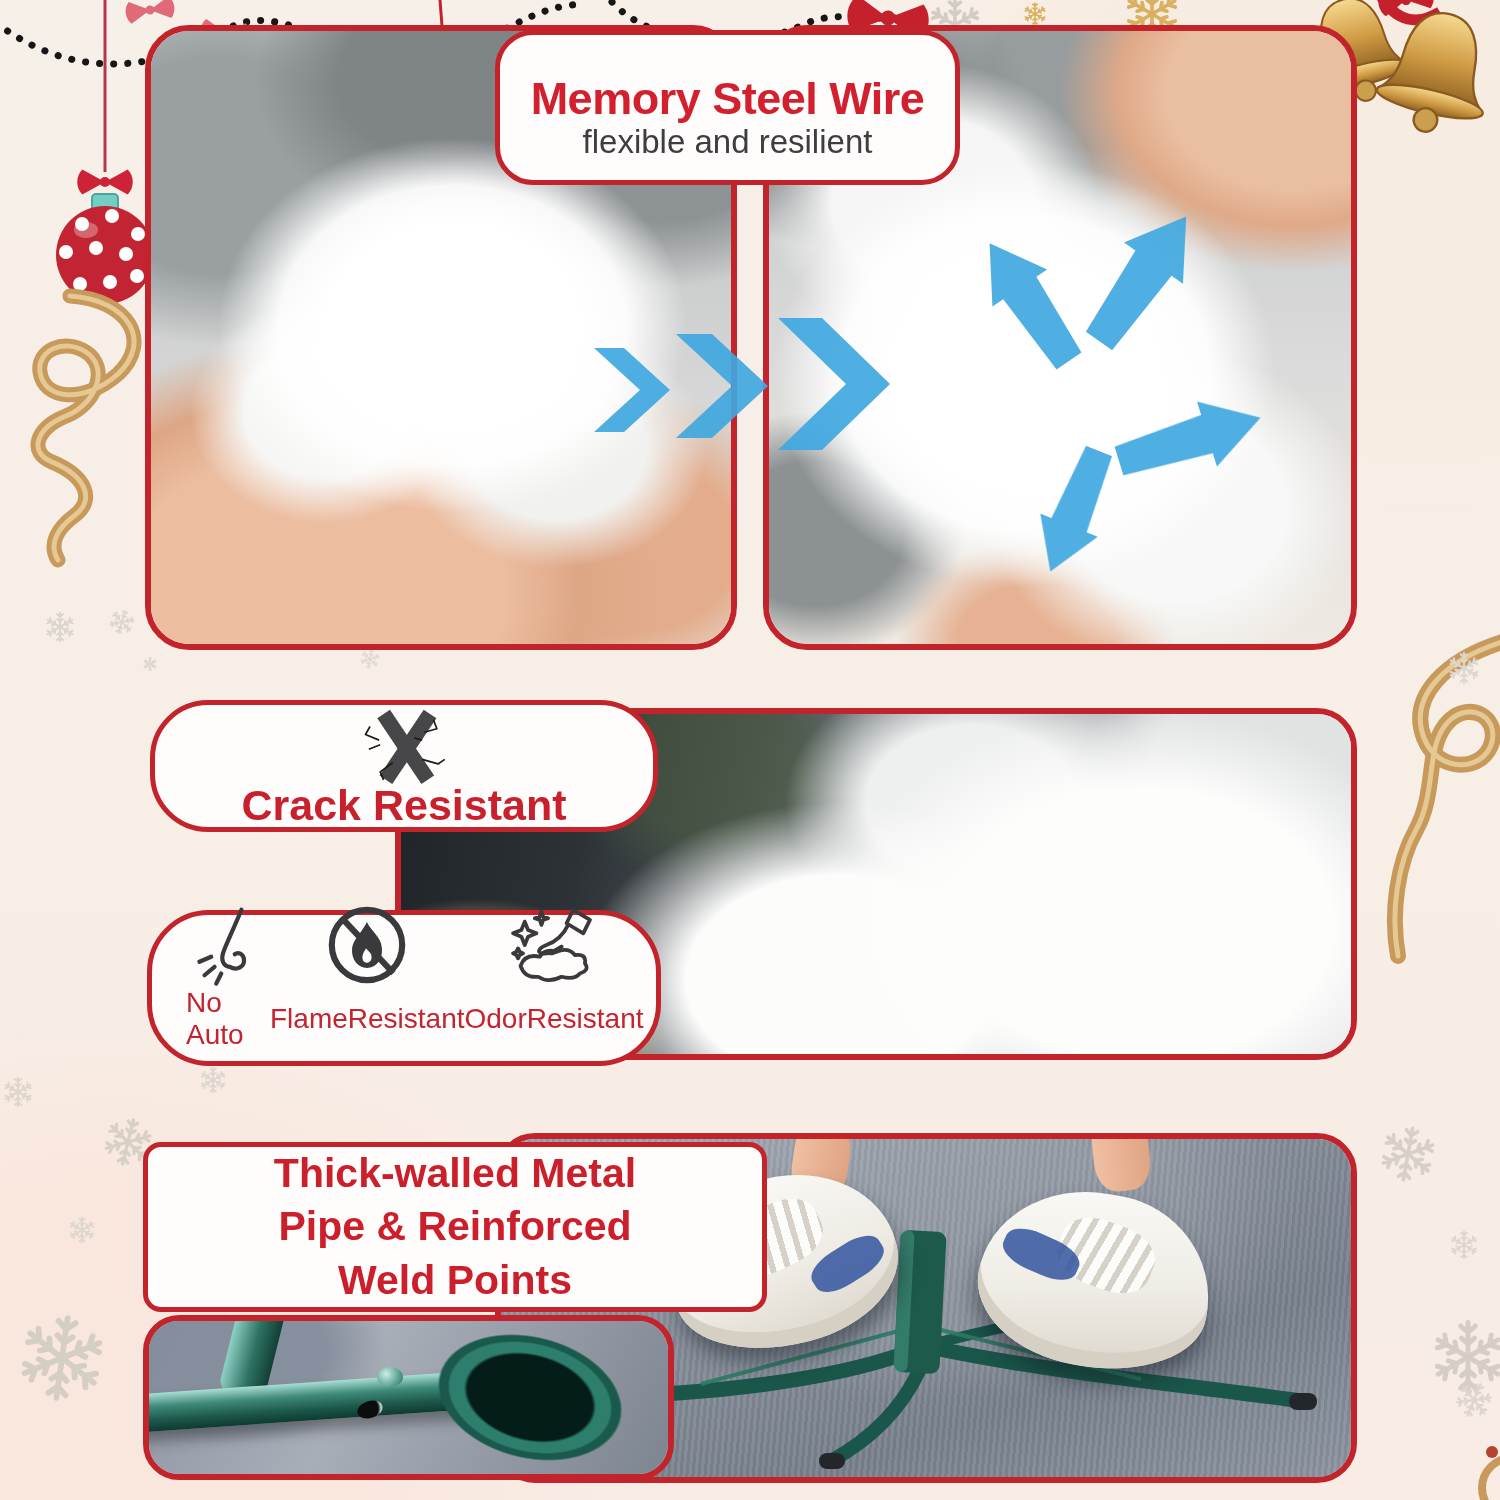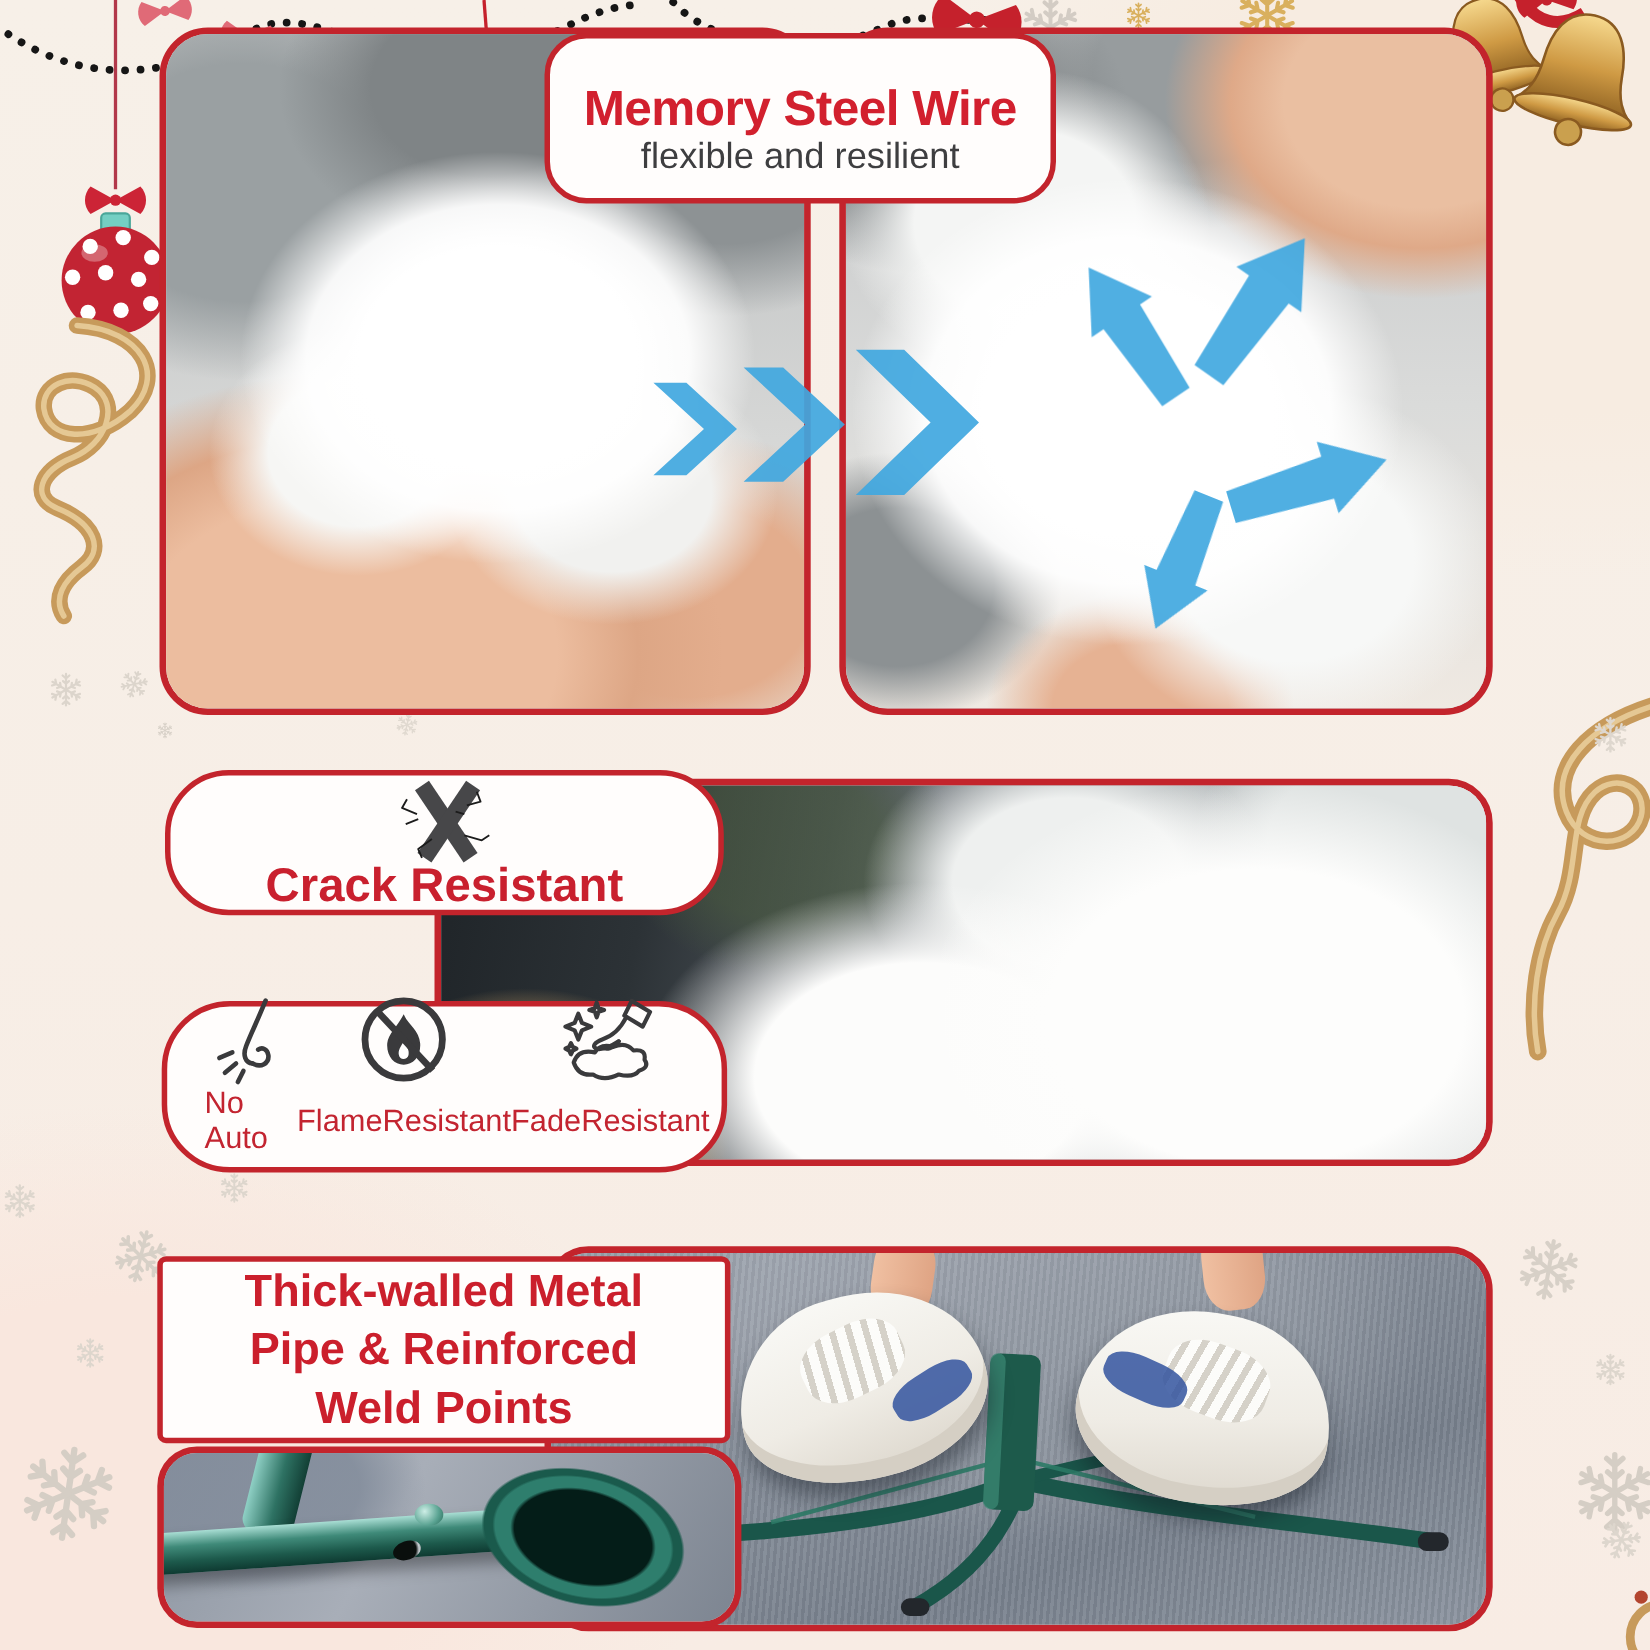--- a/index.html
+++ b/index.html
@@ -87,21 +87,21 @@
   #banner .title{font-size:45px;font-weight:700;color:#d2202e;letter-spacing:-.5px;line-height:1.05;margin-top:16px;}
   #banner .subtitle{font-size:33px;color:#3e3e40;line-height:1.2;text-align:center;margin-top:4px;}
   #crack-badge{left:150px;top:700px;width:508px;height:132px;border-radius:58px;}
   #crack-badge .label{font-size:43px;font-weight:700;color:#c9202e;line-height:1;margin-top:-6px;}
   #feature-badge{left:147px;top:910px;width:514px;height:156px;border-radius:62px;
     flex-direction:row;justify-content:space-between;padding:10px 34px;}
   .feature-item{display:flex;flex-direction:column;align-items:center;justify-content:flex-end;height:100%;}
   .feature-icon{height:84px;display:flex;align-items:center;}
   .feature-label{display:flex;justify-content:flex-end;align-items:center;
     font-size:28px;font-weight:500;color:#c32430;line-height:1.15;min-height:64px;}
-  #caption-badge{left:143px;top:1142px;width:521px;height:170px;border-radius:8px;}
+  #caption-badge{left:143px;top:1142px;width:624px;height:170px;border-radius:18px;}
   #caption-badge .cap-line{font-size:41px;font-weight:700;color:#cb1f2c;line-height:1.3;text-align:center;}
   
   .shoe{position:absolute;background:linear-gradient(170deg,#fafaf7 0%,#efece5 55%,#d9d3c8 100%);
     box-shadow:inset 0 -16px 0 #d5cfc4, 0 14px 20px rgba(18,24,34,.45);z-index:3;}
   .shoe .laces{position:absolute;left:28%;top:16%;width:42%;height:38%;transform:rotate(-12deg);
     background:repeating-linear-gradient(100deg,#fdfdfb 0 9px,#d2cec5 9px 15px);border-radius:40%;opacity:.9;}
   .shoe .accent{position:absolute;width:34%;height:22%;background:#33539f;border-radius:40%;opacity:.85;}
   .ankle{position:absolute;width:56px;height:78px;background:linear-gradient(90deg,#f0c0a2,#dfa484);
     border-radius:38%;z-index:2;}
   
@@ -321,21 +321,21 @@
             <path d="M72,26 C66,38 58,46 46,50 C38,53 34,58 40,60 C46,62 58,56 64,52"></path>
             <path d="M64,52 C58,60 50,62 46,58"></path>
             <path d="M15,75 Q20,60 38,64 Q44,54 58,58 Q72,52 80,62 Q94,60 92,72 Q98,80 86,84 Q80,92 64,88 Q48,96 36,88 Q20,90 15,75 Z"></path>
             <path d="M20,22 L24,32 L34,36 L24,40 L20,50 L16,40 L6,36 L16,32 Z"></path>
             <path d="M40,10 L42,16 L48,18 L42,20 L40,26 L38,20 L32,18 L38,16 Z"></path>
             <path d="M12,54 L14,58 L18,60 L14,62 L12,66 L10,62 L6,60 L10,58 Z"></path>
           </g>
         </svg>
       </div>
       <div class="feature-label">
-        <span>Fade</span>
+        <span>Odor</span>
         <span>Resistant</span>
       </div>
     </div>
   </div>
 
   <div class="photo" id="photo-bottom-main">
     <div class="photo-inner"></div>
     <svg class="arrows-overlay" width="850" height="338" viewBox="0 0 850 338">
       <g stroke="#1a564a" stroke-linecap="round" fill="none">
         <path d="M402,215 C330,240 220,255 90,258" stroke-width="15"></path>

